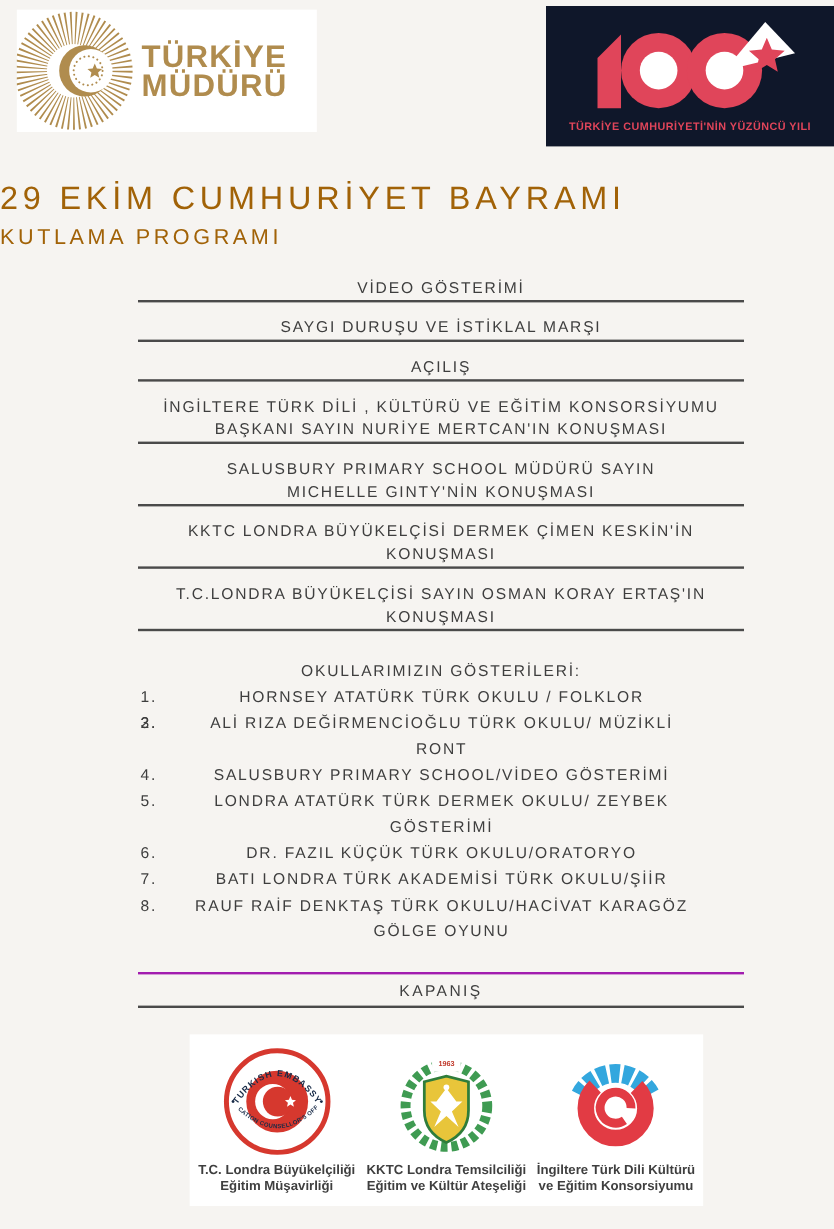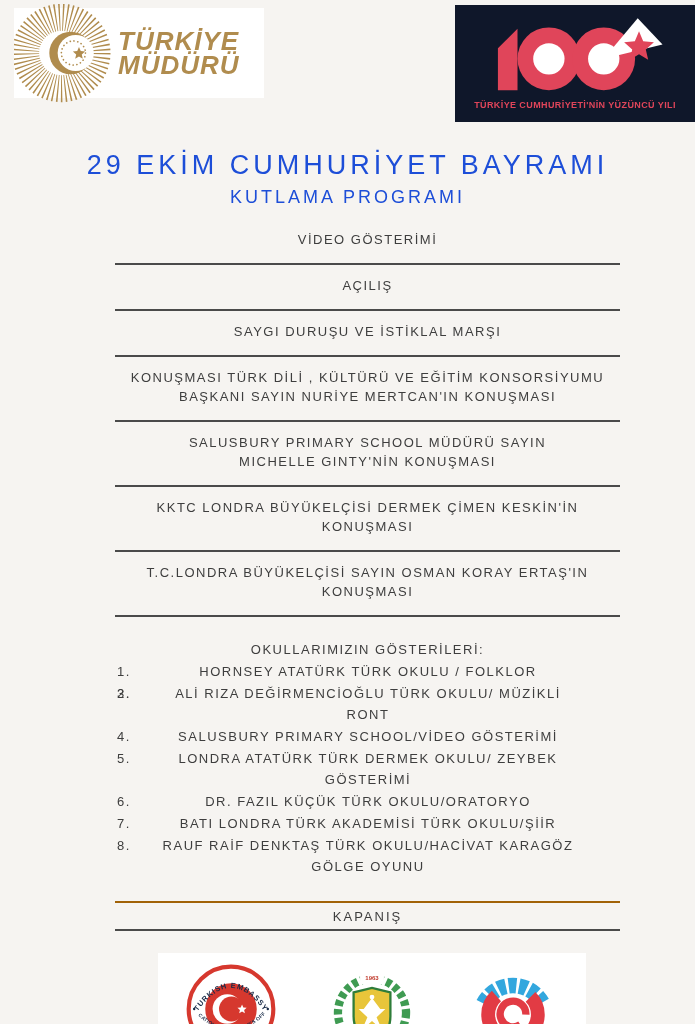--- a/index.html
+++ b/index.html
@@ -6,48 +6,48 @@
   body{
     width:695px;height:1024px;
     background:#f6f4f1;
     overflow:hidden;
     font-family:"Liberation Sans","DejaVu Sans",sans-serif;
     color:#3e3e3e;
     position:relative;
   }
   
   .logo-box-left{
-    position:absolute;left:14px;top:8px;width:250px;height:90px;
-    background:#fff;display:flex;align-items:center;font-style:italic;
+    position:absolute;left:14px;top:8px;width:250px;height:102px;
+    background:#fff;display:flex;align-items:center;
   }
   .ty-text{margin-left:0px;font-weight:bold;color:#b08c4e;font-size:26px;line-height:24px;letter-spacing:1px;}
   .logo-box-right{
     position:absolute;left:455px;top:5px;width:240px;height:117px;
     background:#0f172a;display:flex;flex-direction:column;align-items:center;justify-content:center;
   }
   .logo100-caption{
     margin-top:2px;color:#e0455a;font-weight:bold;font-size:9px;letter-spacing:0.4px;white-space:nowrap;
   }
   
-  .title-wrap{padding-top:150px;text-align:center;color:#1d4ed8;}
+  .title-wrap{padding-top:150px;text-align:left;color:#a16207;}
   .title-main{font-size:27px;letter-spacing:4px;font-weight:400;}
   .title-sub{font-size:18px;letter-spacing:3px;margin-top:6px;font-weight:400;}
   
   .program{margin-left:115px;width:505px;text-align:center;margin-top:22px;}
   .prog-item{
     font-size:13px;letter-spacing:1.5px;line-height:19px;
-    border-bottom:2px solid #4a4a4a;padding-bottom:14px;margin-top:11px;
+    border-bottom:2px solid #4a4a4a;padding-bottom:1px;margin-top:11px;
   }
   .schools{margin-top:22px;font-size:13px;letter-spacing:1.5px;line-height:21px;}
   .schools-heading{margin-bottom:1px;}
   ol.school-list{list-style:none;margin:0;padding:0 10px 0 0;width:468px;}
   ol.school-list li{position:relative;padding-left:38px;text-align:center;margin-top:1px;}
   ol.school-list .num{position:absolute;left:2px;top:0;}
   .closing{
-    margin-top:24px;border-top:2px solid #a16207;
+    margin-top:24px;border-top:2px solid #a21caf;
   }
   .closing-inner{
     display:block;padding:6px 0 5px 0;border-bottom:2px solid #4a4a4a;
     font-size:13px;letter-spacing:2px;
   }
   
   .footer-panel{
     margin:22px 0 0 158px;width:428px;background:#fff;
     display:flex;gap:4px;padding:10px 4px 8px 4px;box-sizing:border-box;
   }
@@ -92,27 +92,27 @@
   <div class="title-main">29 EKİM CUMHURİYET BAYRAMI</div>
   <div class="title-sub">KUTLAMA PROGRAMI</div>
 </div>
 
 <div class="program">
 
   <div class="prog-item">
     <div>VİDEO GÖSTERİMİ</div>
   </div>
   <div class="prog-item">
+    <div>SAYGI DURUŞU VE İSTİKLAL MARŞI</div>
+  </div>
+  <div class="prog-item">
     <div>AÇILIŞ</div>
   </div>
   <div class="prog-item">
-    <div>SAYGI DURUŞU VE İSTİKLAL MARŞI</div>
-  </div>
-  <div class="prog-item">
-    <div>KONUŞMASI TÜRK DİLİ , KÜLTÜRÜ VE EĞİTİM KONSORSİYUMU</div>
+    <div>İNGİLTERE TÜRK DİLİ , KÜLTÜRÜ VE EĞİTİM KONSORSİYUMU</div>
     <div>BAŞKANI SAYIN NURİYE MERTCAN'IN KONUŞMASI</div>
   </div>
   <div class="prog-item">
     <div>SALUSBURY PRIMARY SCHOOL MÜDÜRÜ SAYIN</div>
     <div>MICHELLE GINTY'NİN KONUŞMASI</div>
   </div>
   <div class="prog-item">
     <div>KKTC LONDRA BÜYÜKELÇİSİ DERMEK ÇİMEN KESKİN'İN</div>
     <div>KONUŞMASI</div>
   </div>

